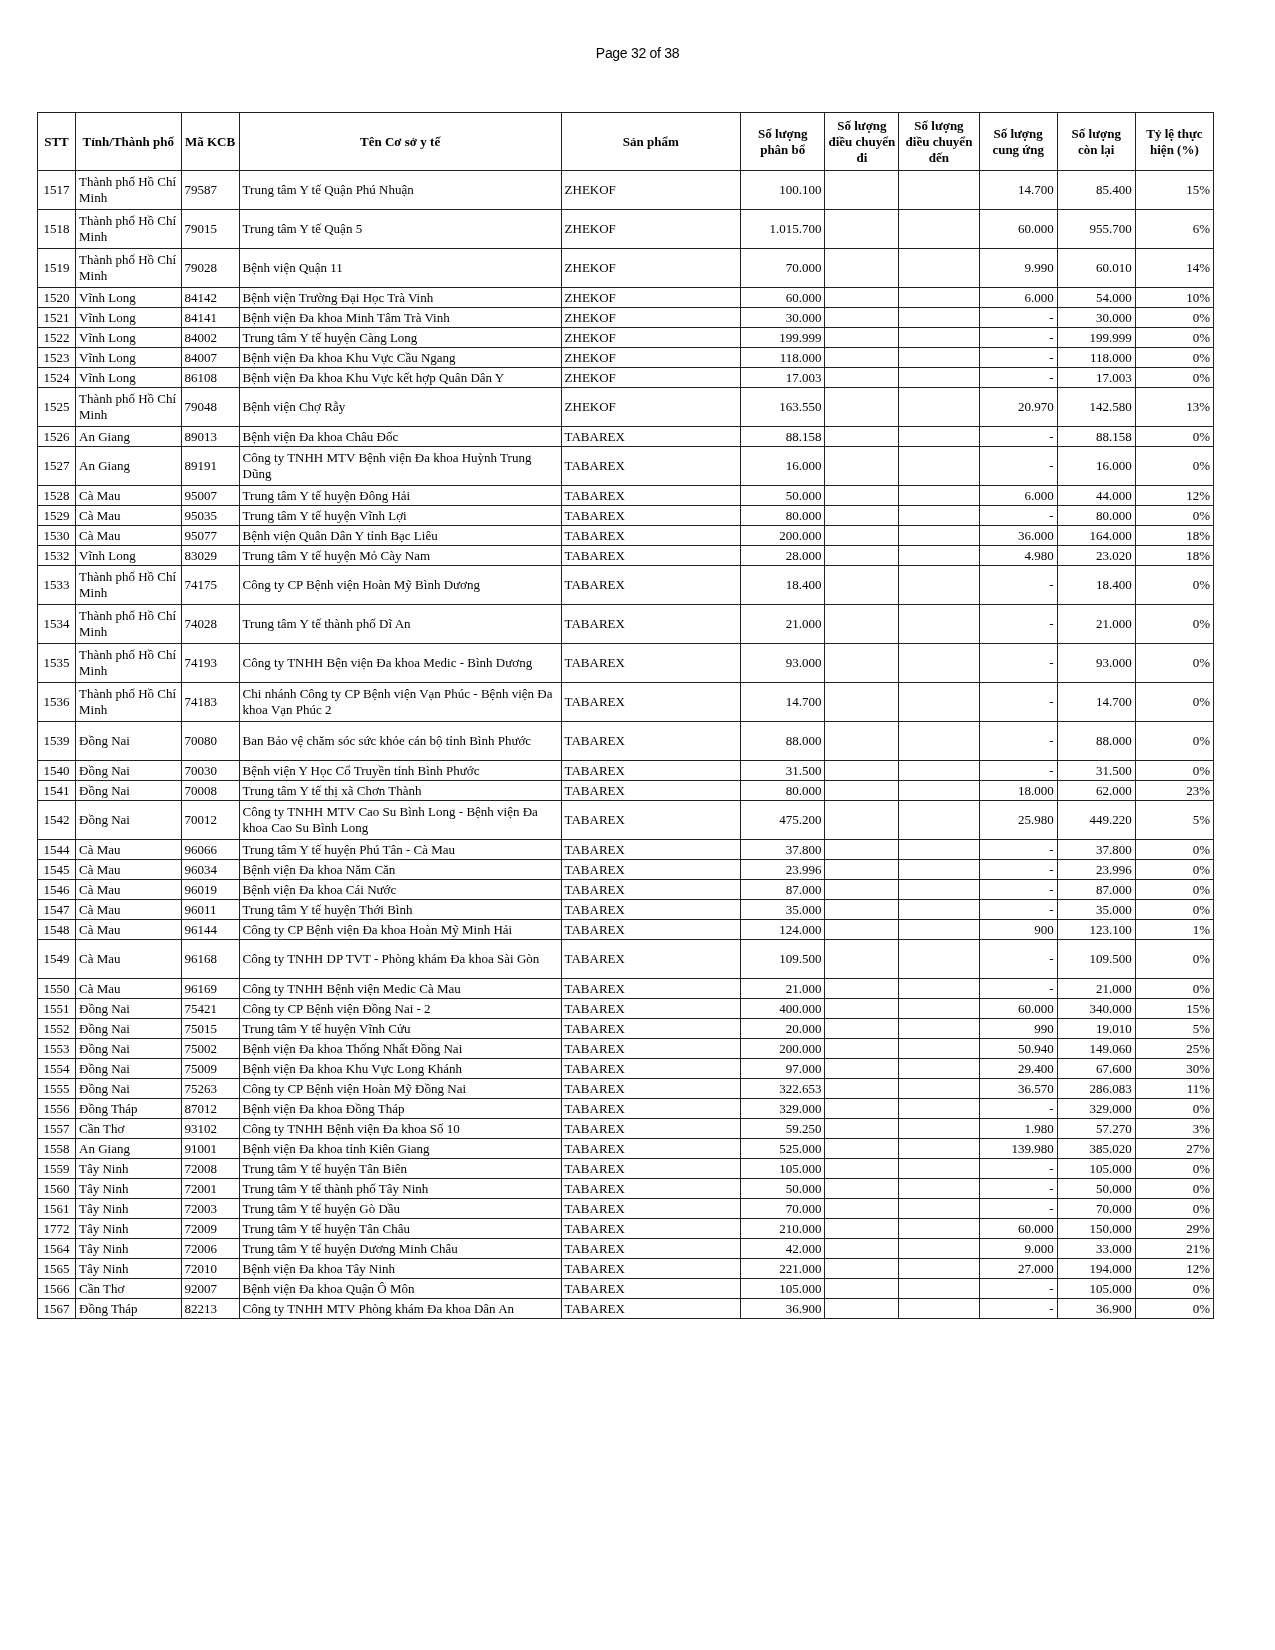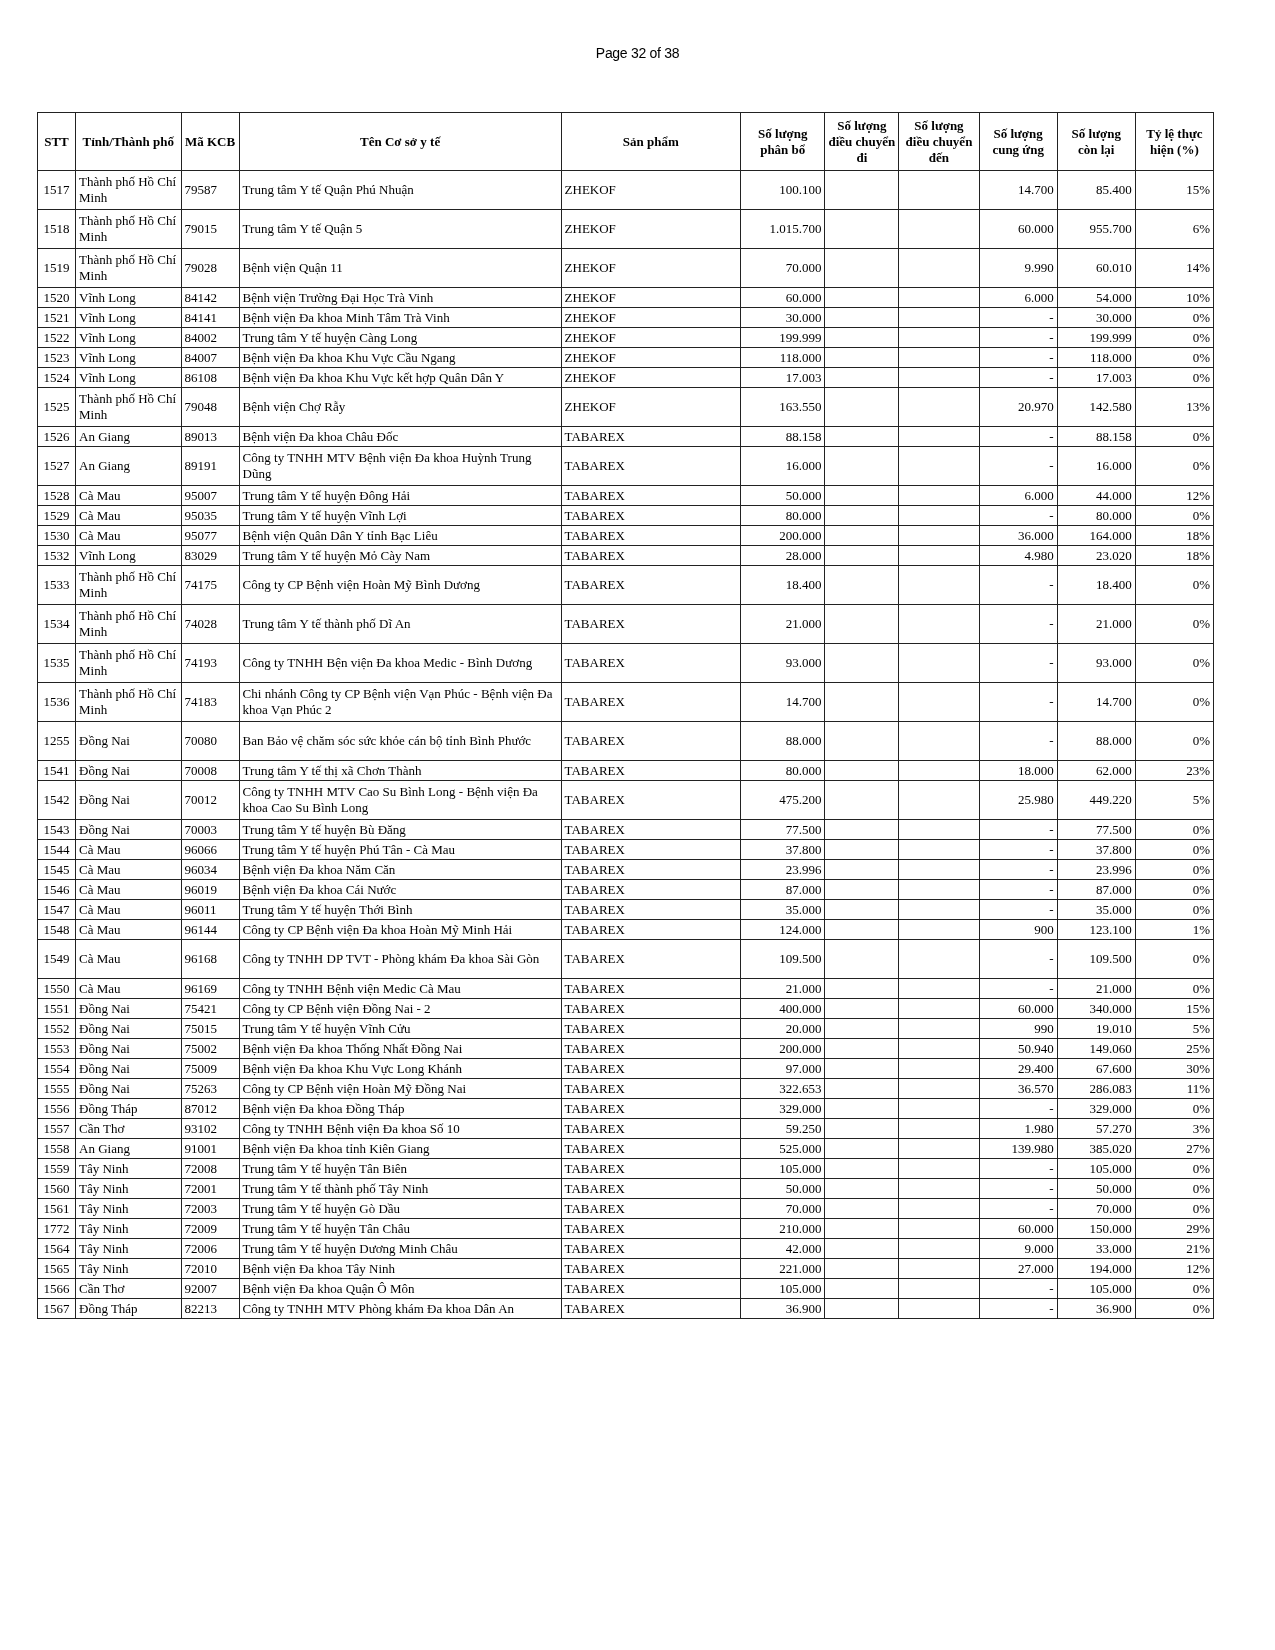--- a/index.html
+++ b/index.html
@@ -290,30 +290,43 @@
         <td class="left">Chi nhánh Công ty CP Bệnh viện Vạn Phúc - Bệnh viện Đa khoa Vạn Phúc 2</td>
         <td class="left">TABAREX</td>
         <td class="num">14.700</td>
         <td class="num"></td>
         <td class="num"></td>
         <td class="num">-</td>
         <td class="num">14.700</td>
         <td class="num">0%</td>
       </tr>
       <tr class="tall">
-        <td class="stt">1255</td>
+        <td class="stt">1539</td>
         <td class="left">Đồng Nai</td>
         <td class="left">70080</td>
         <td class="left">Ban Bảo vệ chăm sóc sức khỏe cán bộ tỉnh Bình Phước</td>
         <td class="left">TABAREX</td>
         <td class="num">88.000</td>
         <td class="num"></td>
         <td class="num"></td>
         <td class="num">-</td>
         <td class="num">88.000</td>
+        <td class="num">0%</td>
+      </tr>
+      <tr>
+        <td class="stt">1540</td>
+        <td class="left">Đồng Nai</td>
+        <td class="left">70030</td>
+        <td class="left">Bệnh viện Y Học Cổ Truyền tỉnh Bình Phước</td>
+        <td class="left">TABAREX</td>
+        <td class="num">31.500</td>
+        <td class="num"></td>
+        <td class="num"></td>
+        <td class="num">-</td>
+        <td class="num">31.500</td>
         <td class="num">0%</td>
       </tr>
       <tr>
         <td class="stt">1541</td>
         <td class="left">Đồng Nai</td>
         <td class="left">70008</td>
         <td class="left">Trung tâm Y tế thị xã Chơn Thành</td>
         <td class="left">TABAREX</td>
         <td class="num">80.000</td>
         <td class="num"></td>
@@ -327,33 +340,20 @@
         <td class="left">Đồng Nai</td>
         <td class="left">70012</td>
         <td class="left">Công ty TNHH MTV Cao Su Bình Long - Bệnh viện Đa khoa Cao Su Bình Long</td>
         <td class="left">TABAREX</td>
         <td class="num">475.200</td>
         <td class="num"></td>
         <td class="num"></td>
         <td class="num">25.980</td>
         <td class="num">449.220</td>
         <td class="num">5%</td>
-      </tr>
-      <tr>
-        <td class="stt">1543</td>
-        <td class="left">Đồng Nai</td>
-        <td class="left">70003</td>
-        <td class="left">Trung tâm Y tế huyện Bù Đăng</td>
-        <td class="left">TABAREX</td>
-        <td class="num">77.500</td>
-        <td class="num"></td>
-        <td class="num"></td>
-        <td class="num">-</td>
-        <td class="num">77.500</td>
-        <td class="num">0%</td>
       </tr>
       <tr>
         <td class="stt">1544</td>
         <td class="left">Cà Mau</td>
         <td class="left">96066</td>
         <td class="left">Trung tâm Y tế huyện Phú Tân - Cà Mau</td>
         <td class="left">TABAREX</td>
         <td class="num">37.800</td>
         <td class="num"></td>
         <td class="num"></td>

